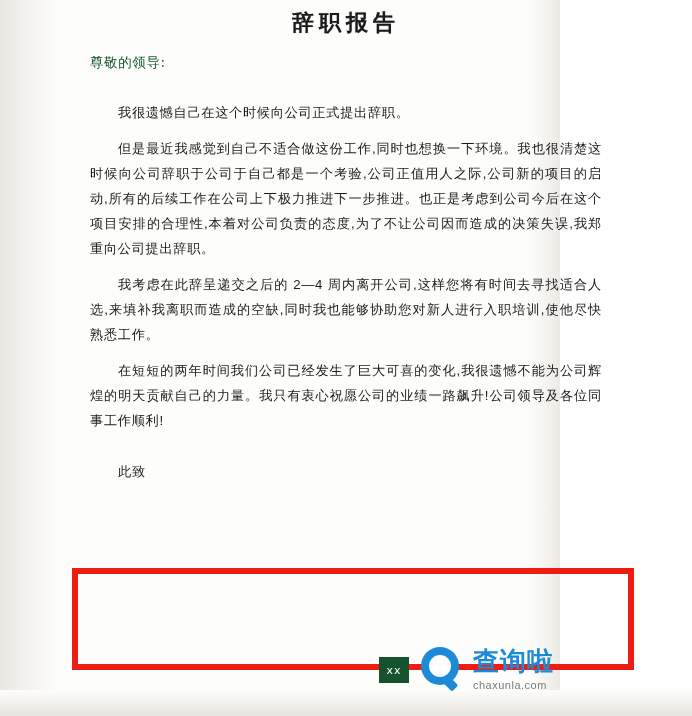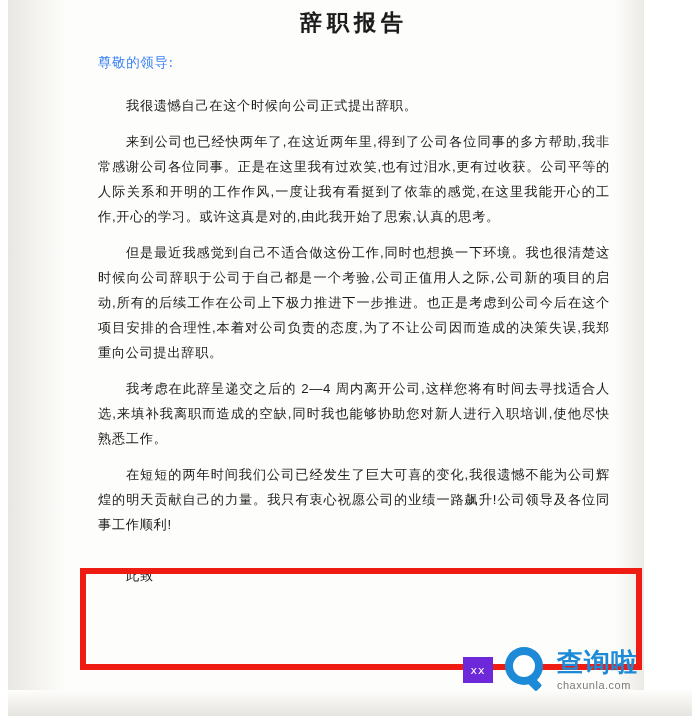--- a/index.html
+++ b/index.html
@@ -9,22 +9,22 @@
   body {
     width: 692px;
     height: 716px;
     background: #ffffff;
     font-family: "DejaVu Sans", sans-serif;
     overflow: hidden;
     position: relative;
   }
   #page {
     position: absolute;
-    left: 8px; top: 0;
-    width: 636px;
+    left: 0; top: 0;
+    width: 560px;
     height: 716px;
     background: #fdfdfb;
   }
   
   .paper-edge-left {
     position: absolute;
     left: 0; top: 0;
     width: 58px; height: 716px;
     background: linear-gradient(to right, #e9e7e2 0%, #f6f5f2 60%, #fdfdfb 100%);
   }
@@ -54,22 +54,22 @@
     font-weight: bold;
     font-size: 22px;
     letter-spacing: 5px;
     color: #1a1a1a;
     margin: 0 0 16px 0;
     text-shadow: 0 0 1px rgba(0,0,0,0.35);
   }
 
   .salutation {
     font-size: 13.5px;
-    color: #3b82f6;
-    margin: 0 0 21px 0;
+    color: #14532d;
+    margin: 0 0 28px 0;
     letter-spacing: 0.6px;
     font-family: "DejaVu Sans", sans-serif;
   }
 
   .para {
     font-size: 13.2px;
     line-height: 25px;
     color: #1b1b1b;
     margin: 0 0 11px 0;
     text-indent: 28px;
@@ -113,21 +113,21 @@
     position: absolute;
     right: 6px;
     bottom: 20px;
     display: flex;
     align-items: center;
     gap: 4px;
   }
   .wm-badge {
     width: 30px;
     height: 26px;
-    background: #6d28d9;
+    background: #14532d;
     color: #fff;
     font-size: 11px;
     display: flex;
     align-items: center;
     justify-content: center;
     margin-right: 4px;
     letter-spacing: 1px;
   }
   .wm-logo {
     position: relative;
@@ -135,21 +135,21 @@
     height: 52px;
   }
   .wm-logo svg { display: block; }
   .wm-text {
     display: flex;
     flex-direction: column;
     justify-content: center;
     line-height: 1;
   }
   .wm-name {
-    font-family: Liberation Serif, serif;
+    font-family: Liberation Mono, monospace;
     font-weight: bold;
     font-size: 26px;
     color: #1c8ad6;
     letter-spacing: 1px;
   }
   .wm-url {
     font-family: Liberation Sans, sans-serif;
     font-size: 11px;
     color: #7b7b7b;
     margin-top: 4px;
@@ -165,21 +165,20 @@
   <div class="paper-edge-right"></div>
   <div class="paper-edge-bottom"></div>
 
   <div id="doc">
 
     <h1 id="doc-title">辞职报告</h1>
 
     <p class="salutation">尊敬的领导:</p>
 
     <p class="para">我很遗憾自己在这个时候向公司正式提出辞职。</p>
-    <p class="para">来到公司也已经快两年了,在这近两年里,得到了公司各位同事的多方帮助,我非常感谢公司各位同事。正是在这里我有过欢笑,也有过泪水,更有过收获。公司平等的人际关系和开明的工作作风,一度让我有看挺到了依靠的感觉,在这里我能开心的工作,开心的学习。或许这真是对的,由此我开始了思索,认真的思考。</p>
     <p class="para">但是最近我感觉到自己不适合做这份工作,同时也想换一下环境。我也很清楚这时候向公司辞职于公司于自己都是一个考验,公司正值用人之际,公司新的项目的启动,所有的后续工作在公司上下极力推进下一步推进。也正是考虑到公司今后在这个项目安排的合理性,本着对公司负责的态度,为了不让公司因而造成的决策失误,我郑重向公司提出辞职。</p>
     <p class="para">我考虑在此辞呈递交之后的 2—4 周内离开公司,这样您将有时间去寻找适合人选,来填补我离职而造成的空缺,同时我也能够协助您对新人进行入职培训,使他尽快熟悉工作。</p>
     <p class="para">在短短的两年时间我们公司已经发生了巨大可喜的变化,我很遗憾不能为公司辉煌的明天贡献自己的力量。我只有衷心祝愿公司的业绩一路飙升!公司领导及各位同事工作顺利!</p>
 
     <div class="closing-block">
       <p class="closing-1">此致</p>
     </div>
 
   </div>
 

